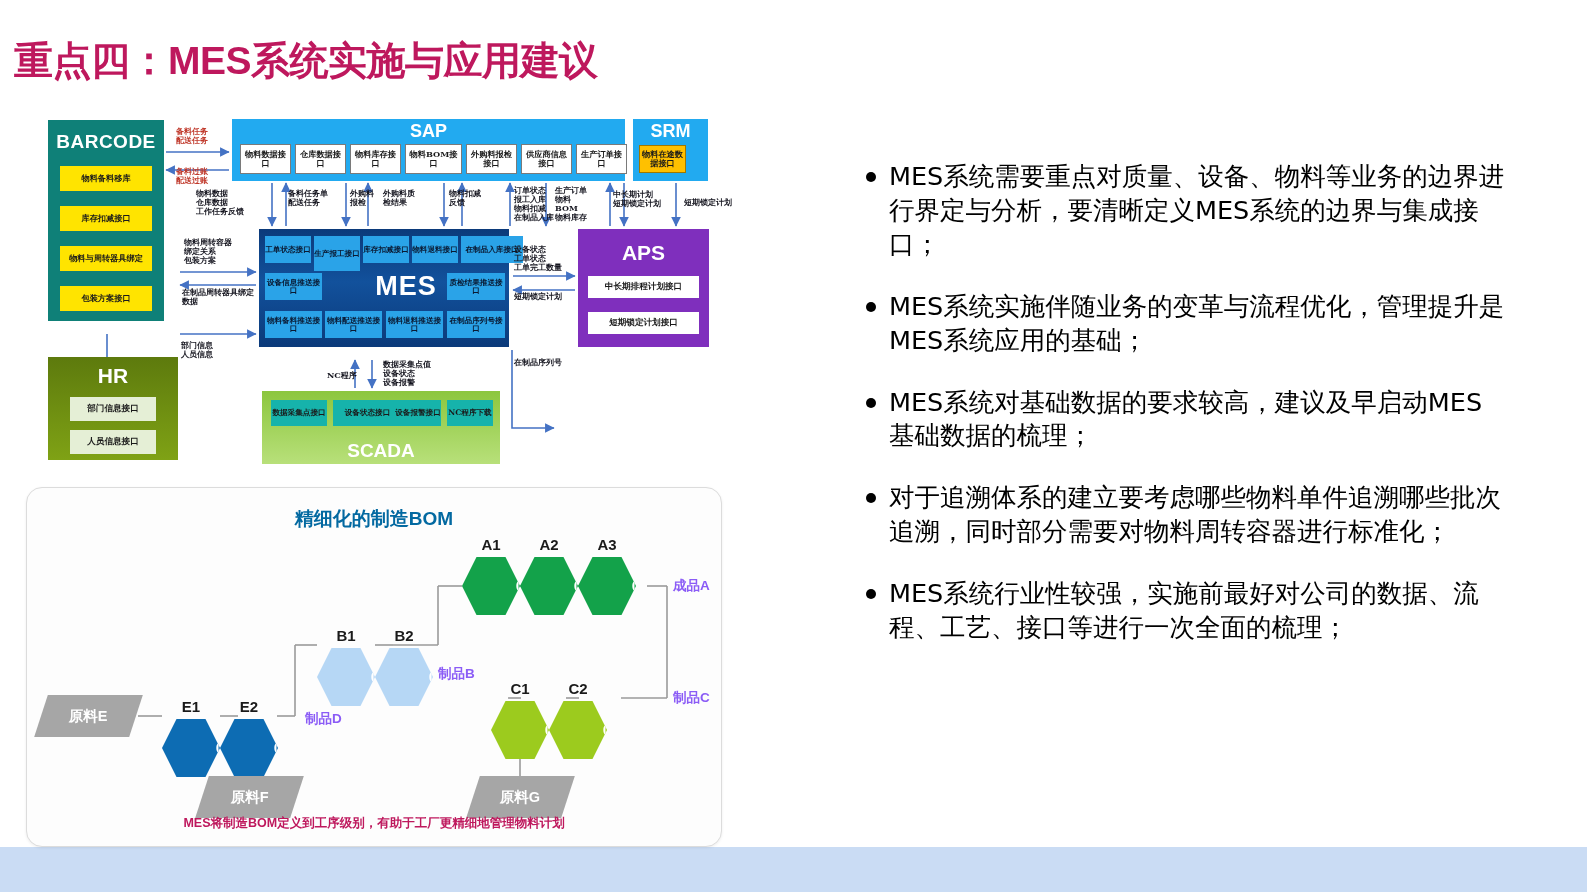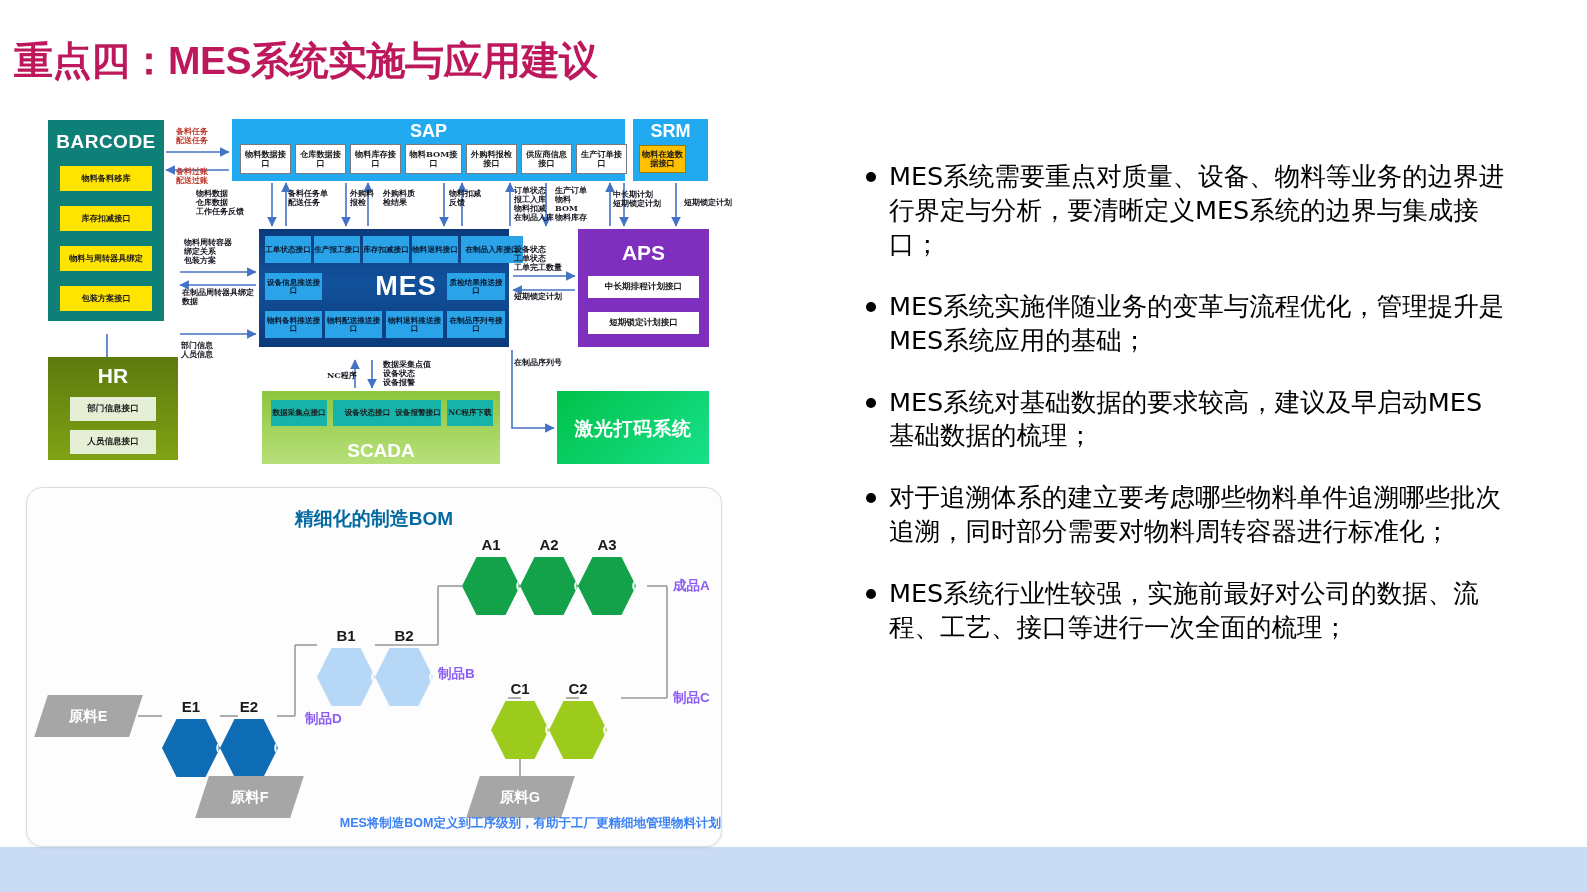--- a/index.html
+++ b/index.html
@@ -103,22 +103,22 @@
   #bom{
     position:absolute;left:26px;top:487px;width:694px;height:358px;
     background:#fdfdfd;border:1px solid #dcdcdc;border-radius:16px;
     box-shadow:0 1px 3px rgba(0,0,0,.07);
   }
   #bom .bomtitle{
     position:absolute;left:0;top:18px;width:100%;text-align:center;
     font-size:19px;font-weight:bold;color:#0369a1;
   }
   #bom .bomfoot{
-    position:absolute;left:0;bottom:14px;width:100%;text-align:right;
-    font-size:12.5px;font-weight:bold;color:#3b82f6;
+    position:absolute;left:0;bottom:14px;width:100%;text-align:center;
+    font-size:12.5px;font-weight:bold;color:#be185d;
   }
   .hexlabel{
     position:absolute;font-size:15px;font-weight:bold;color:#1a1a1a;
     text-align:center;
   }
   .grouplabel{
     position:absolute;font-size:13.5px;font-weight:bold;color:#8b5cf6;
     white-space:nowrap;
   }
   .hexzero{
@@ -222,21 +222,21 @@
   </div>
 
   <div class="blk" id="srm">
     <div class="hdr">SRM</div>
     <div class="iface">物料在途数据接口</div>
   </div>
 
   <div class="blk" id="mes">
     <div class="mestext">MES</div>
     <div class="iface" style="left:6px;top:7px;width:46px;height:27px">工单状态接口</div>
-    <div class="iface" style="left:55px;top:7px;width:46px;height:27px">生产报工接口</div>
+    <div class="iface" style="left:55px;top:7px;width:46px;height:35px">生产报工接口</div>
     <div class="iface" style="left:104px;top:7px;width:46px;height:27px">库存扣减接口</div>
     <div class="iface" style="left:153px;top:7px;width:46px;height:27px">物料退料接口</div>
     <div class="iface" style="left:202px;top:7px;width:62px;height:27px">在制品入库接口</div>
 
     <div class="iface" style="left:6px;top:44px;width:57px;height:27px">设备信息推送接口</div>
     <div class="iface" style="left:188px;top:44px;width:58px;height:27px">质检结果推送接口</div>
 
     <div class="iface" style="left:6px;top:82px;width:57px;height:27px">物料备料推送接口</div>
     <div class="iface" style="left:66px;top:82px;width:57px;height:27px">物料配送推送接口</div>
     <div class="iface" style="left:127px;top:82px;width:57px;height:27px">物料退料推送接口</div>
@@ -256,23 +256,20 @@
   </div>
 
   <div class="blk" id="scada">
     <div class="iface" style="left:9px;width:56px">数据采集点接口</div>
     <div class="iface" style="left:71px;width:69px">设备状态接口</div>
     <div class="iface" style="left:133px;width:46px">设备报警接口</div>
     <div class="iface" style="left:185px;width:46px">NC程序下载</div>
     <div class="hdr">SCADA</div>
   </div>
 
-  <div class="blk" id="laser">
-    <div class="lbl">激光打码系统</div>
-  </div>
 
   <div class="note red" style="left:176px;top:127px">备料任务
 配送任务</div>
   <div class="note red" style="left:176px;top:167px">备料过账
 配送过账</div>
   <div class="note" style="left:196px;top:189px">物料数据
 仓库数据
 工作任务反馈</div>
   <div class="note" style="left:184px;top:238px">物料周转容器
 绑定关系

